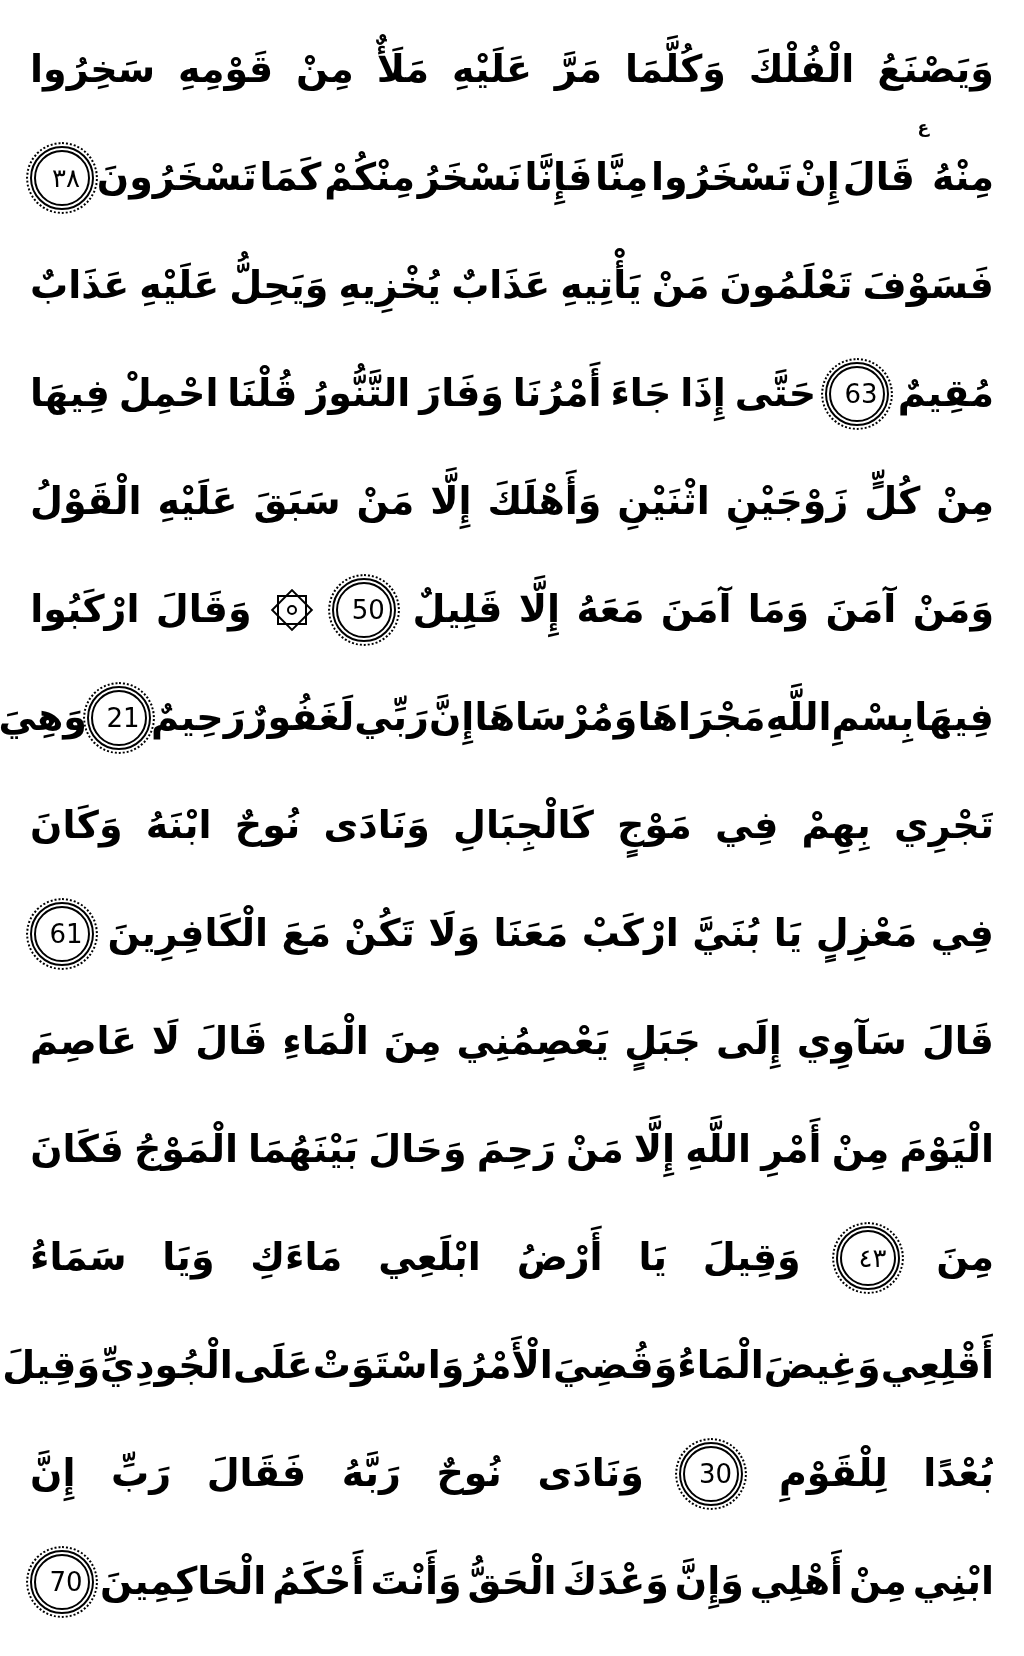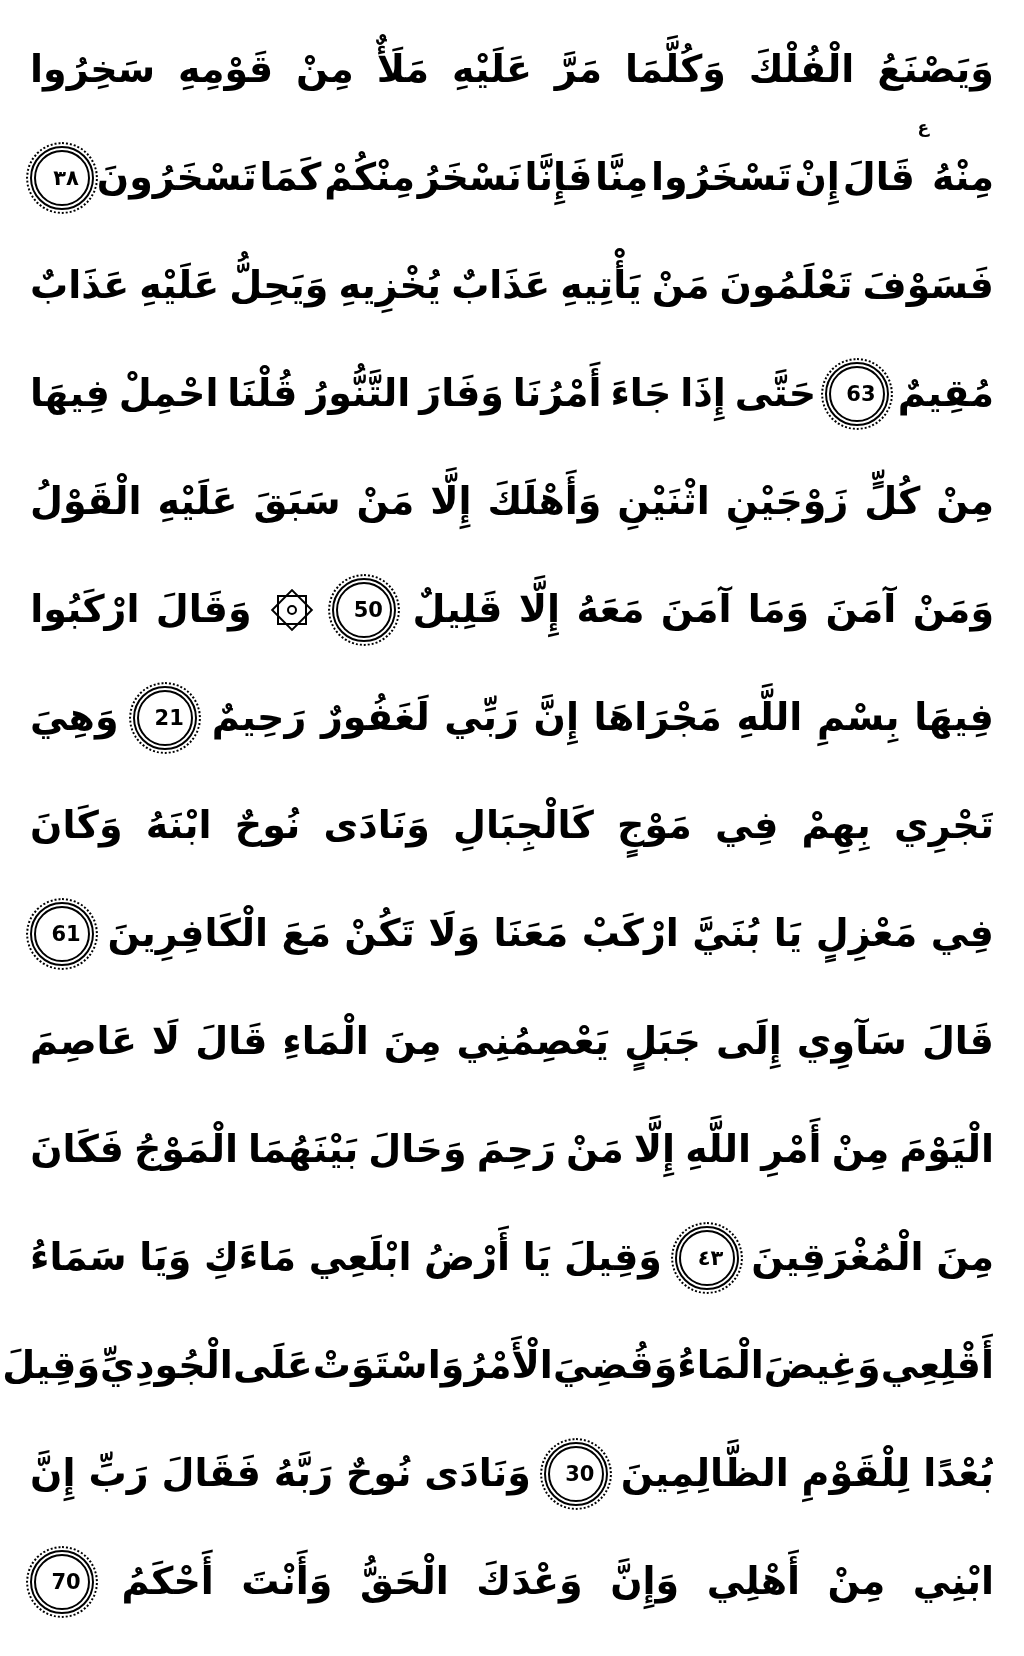--- a/index.html
+++ b/index.html
@@ -49,22 +49,22 @@
     border: 6px double #000000;
     border-radius: 50%;
     outline: 2px dotted #000000;
     outline-offset: 2px;
     display: inline-flex;
     align-items: center;
     justify-content: center;
     background: #ffffff;
   }
   .verse-num {
-    font-size: 21px;
-    font-weight: bold;
+    font-size: 26px;
+    font-weight: normal;
     line-height: 1;
     direction: rtl;
     margin-left: 8px;
   }
   .hizb {
     position: relative;
     flex: 0 0 auto;
     width: 48px;
     height: 48px;
     display: inline-block;
@@ -173,20 +173,21 @@
           <span class="core"></span>
         </span>
         <span class="word">وَقَالَ</span>
         <span class="word">ارْكَبُوا</span>
       </div>
       <div class="line">
         <span class="word">فِيهَا</span>
         <span class="word">بِسْمِ</span>
         <span class="word">اللَّهِ</span>
         <span class="word">مَجْرَاهَا</span>
+        <span class="word">وَمُرْسَاهَا</span>
         <span class="word">إِنَّ</span>
         <span class="word">رَبِّي</span>
         <span class="word">لَغَفُورٌ</span>
         <span class="word">رَحِيمٌ</span>
         <span class="verse-marker">
           <span class="verse-num">21</span>
         </span>
         <span class="word">وَهِيَ</span>
       </div>
       <div class="line">
@@ -235,21 +236,20 @@
         <span class="word">إِلَّا</span>
         <span class="word">مَنْ</span>
         <span class="word">رَحِمَ</span>
         <span class="word">وَحَالَ</span>
         <span class="word">بَيْنَهُمَا</span>
         <span class="word">الْمَوْجُ</span>
         <span class="word">فَكَانَ</span>
       </div>
       <div class="line">
         <span class="word">مِنَ</span>
-        <span class="word">الْمُغْرَقِينَ</span>
         <span class="verse-marker">
           <span class="verse-num">٤٣</span>
         </span>
         <span class="word">وَقِيلَ</span>
         <span class="word">يَا</span>
         <span class="word">أَرْضُ</span>
         <span class="word">ابْلَعِي</span>
         <span class="word">مَاءَكِ</span>
         <span class="word">وَيَا</span>
         <span class="word">سَمَاءُ</span>
@@ -261,38 +261,38 @@
         <span class="word">وَقُضِيَ</span>
         <span class="word">الْأَمْرُ</span>
         <span class="word">وَاسْتَوَتْ</span>
         <span class="word">عَلَى</span>
         <span class="word">الْجُودِيِّ</span>
         <span class="word">وَقِيلَ</span>
       </div>
       <div class="line">
         <span class="word">بُعْدًا</span>
         <span class="word">لِلْقَوْمِ</span>
-        <span class="word">الظَّالِمِينَ</span>
         <span class="verse-marker">
           <span class="verse-num">30</span>
         </span>
         <span class="word">وَنَادَى</span>
         <span class="word">نُوحٌ</span>
         <span class="word">رَبَّهُ</span>
         <span class="word">فَقَالَ</span>
         <span class="word">رَبِّ</span>
         <span class="word">إِنَّ</span>
       </div>
       <div class="line">
         <span class="word">ابْنِي</span>
         <span class="word">مِنْ</span>
         <span class="word">أَهْلِي</span>
         <span class="word">وَإِنَّ</span>
         <span class="word">وَعْدَكَ</span>
         <span class="word">الْحَقُّ</span>
         <span class="word">وَأَنْتَ</span>
         <span class="word">أَحْكَمُ</span>
+        <span class="word">الْحَاكِمِينَ</span>
         <span class="verse-marker">
           <span class="verse-num">70</span>
         </span>
       </div>
     </div>
 </main>
 
 </body></html>

